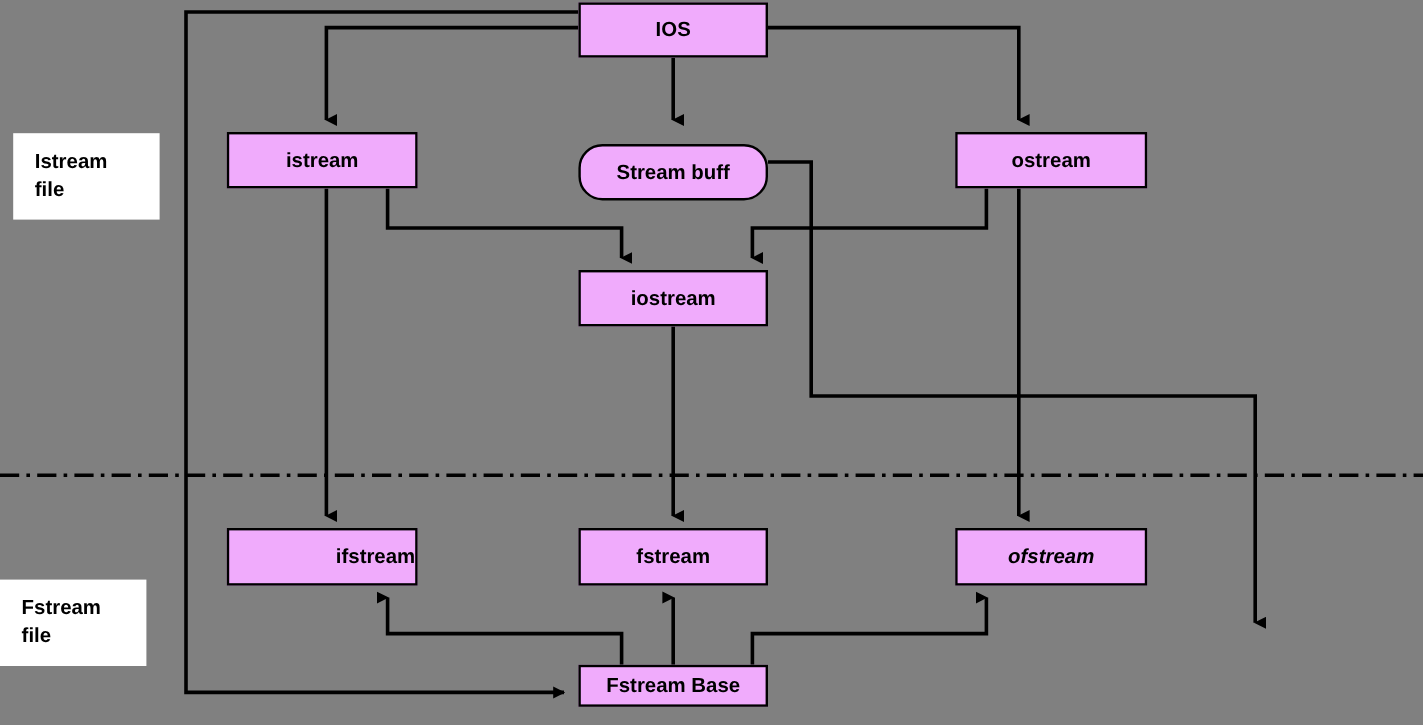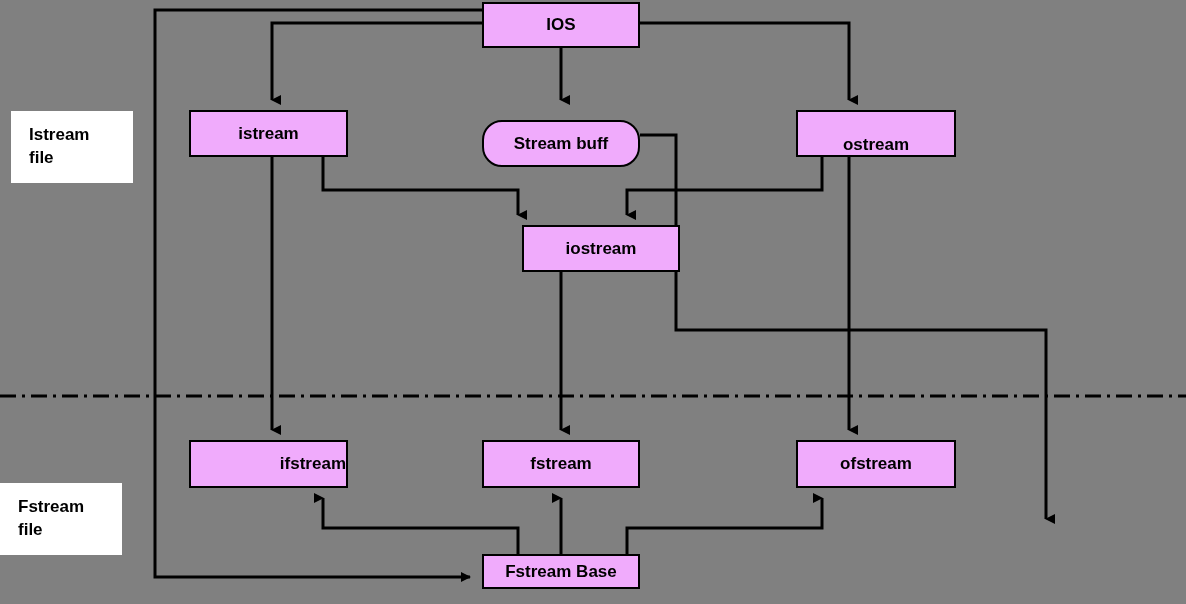--- a/index.html
+++ b/index.html
@@ -109,37 +109,37 @@
   </div>
 
   <div class="node" style="left:189px; top:110px; width:159px; height:47px;">
     <span>istream</span>
   </div>
 
   <div class="node" style="left:482px; top:120px; width:158px; height:47px;border-radius:20px;">
     <span>Stream buff</span>
   </div>
 
-  <div class="node" style="left:796px; top:110px; width:160px; height:47px;align-items:flex-end;">
+  <div class="node" style="left:796px; top:110px; width:160px; height:47px;">
     <span>ostream</span>
   </div>
 
-  <div class="node" style="left:482px; top:225px; width:158px; height:47px;margin-left:40px;">
+  <div class="node" style="left:482px; top:225px; width:158px; height:47px;">
     <span>iostream</span>
   </div>
 
   <div class="node" style="left:189px; top:440px; width:159px; height:48px;justify-content:flex-end;">
     <span>ifstream</span>
   </div>
 
   <div class="node" style="left:482px; top:440px; width:158px; height:48px;">
     <span>fstream</span>
   </div>
 
-  <div class="node" style="left:796px; top:440px; width:160px; height:48px;">
+  <div class="node" style="left:796px; top:440px; width:160px; height:48px;font-style:italic;">
     <span>ofstream</span>
   </div>
 
   <div class="node" style="left:482px; top:554px; width:158px; height:35px;">
     <span>Fstream Base</span>
   </div>
 
 
   <div class="legend-box" style="left:11px; top:111px; width:122px; height:72px;">
     <span>Istream</span>

